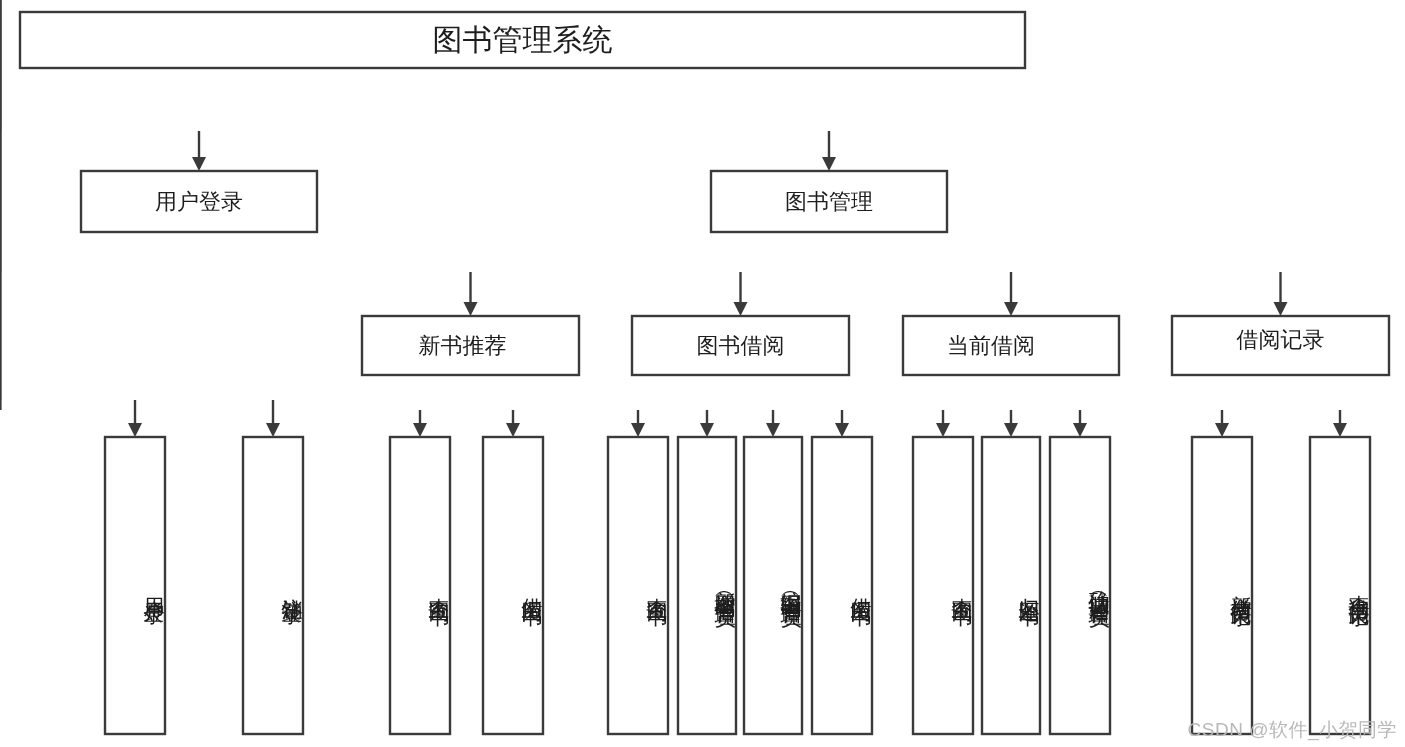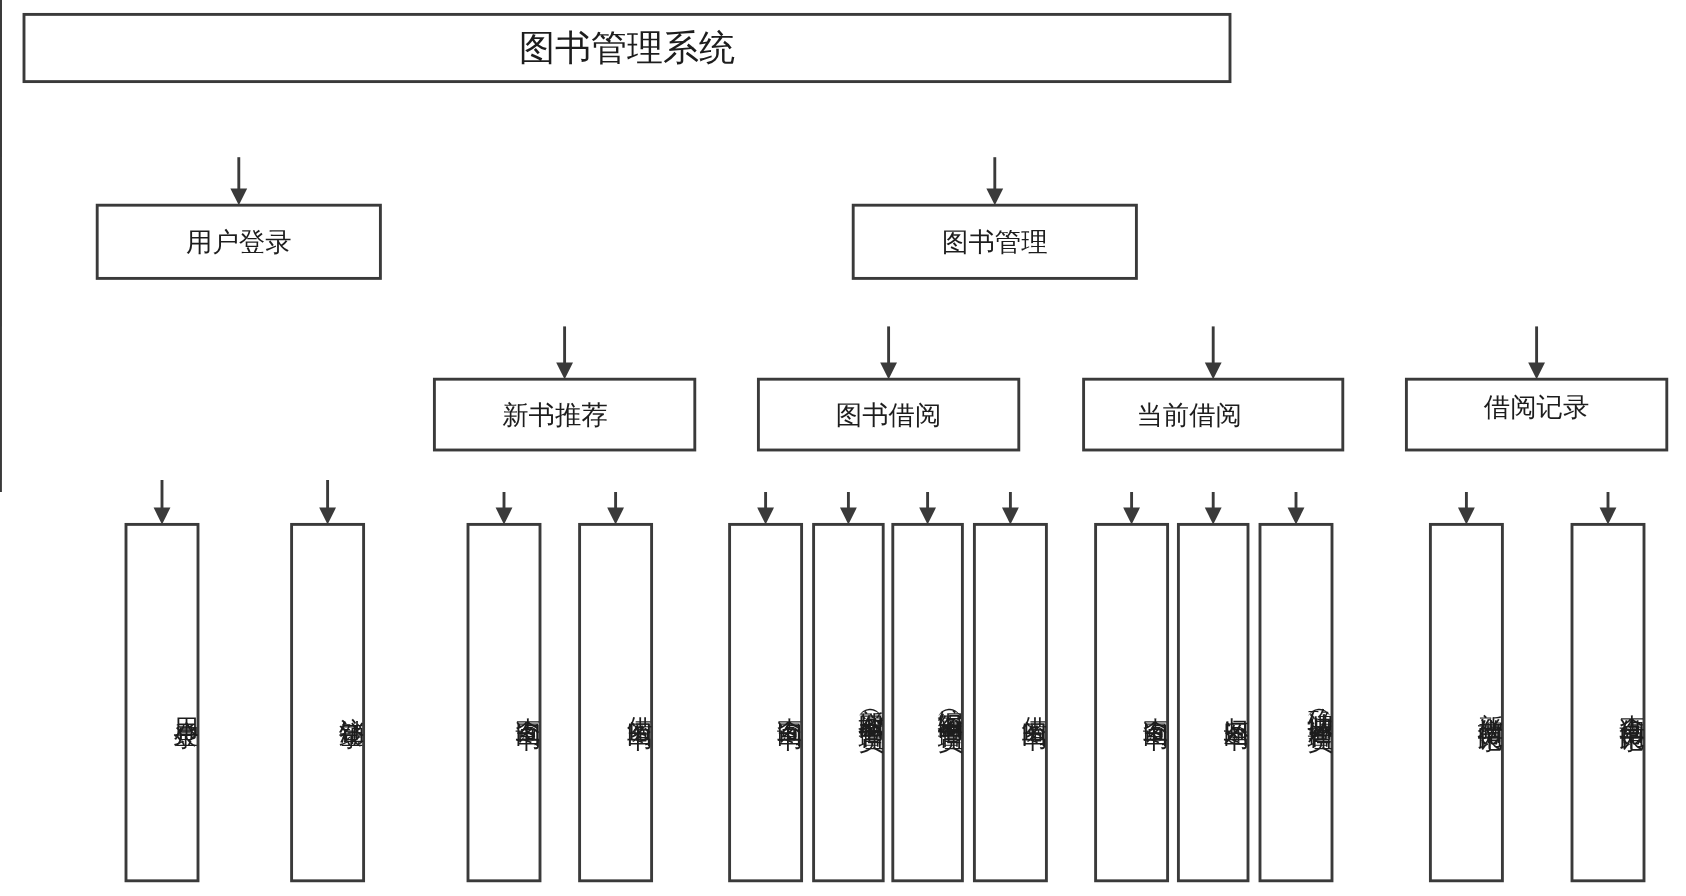--- a/index.html
+++ b/index.html
@@ -187,14 +187,15 @@
       <div class="vlabel-wrap" style="left: 678px; top: 443px; width: 58px; height: 285px;">新增图书（管理员）</div>
       <div class="vlabel-wrap" style="left: 744px; top: 443px; width: 58px; height: 285px;">编辑图书（管理员）</div>
       <div class="vlabel-wrap" style="left: 812px; top: 443px; width: 60px; height: 285px;">借阅图书</div>
       <div class="vlabel-wrap" style="left: 913px; top: 443px; width: 60px; height: 285px;">查询图书</div>
       <div class="vlabel-wrap" style="left: 982px; top: 443px; width: 58px; height: 285px;">归还图书</div>
       <div class="vlabel-wrap" style="left: 1050px; top: 443px; width: 60px; height: 285px;">确认归还（管理员）</div>
       <div class="vlabel-wrap" style="left: 1192px; top: 443px; width: 60px; height: 285px;">新增借阅记录</div>
       <div class="vlabel-wrap" style="left: 1310px; top: 443px; width: 60px; height: 285px;">查询借阅记录</div>
     </div>
 
+  <div id="watermark">CSDN @软件_小贺同学</div>
 
 </div>
 
 </body></html>

